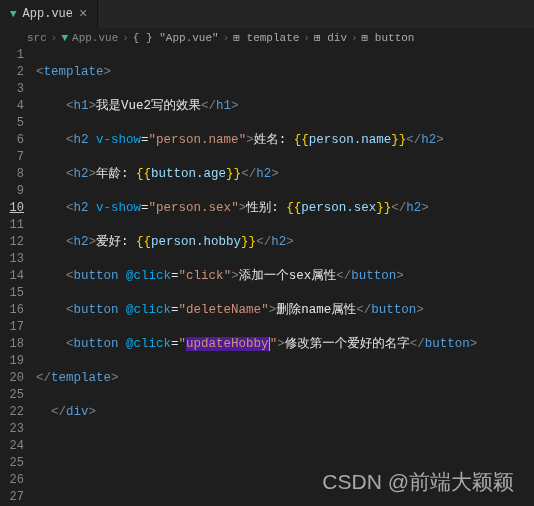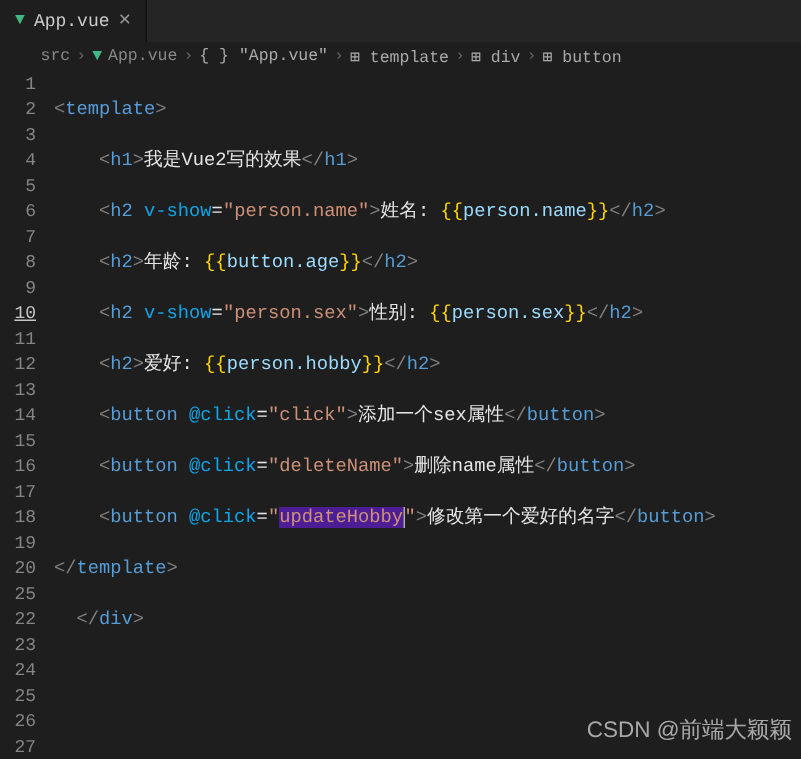--- a/index.html
+++ b/index.html
@@ -60,23 +60,23 @@
 .str { color: #ce9178; }
 .txt { color: #e5e5e5; }
 .punct { color: #808080; }
 .brace { color: #ffd700; }
 .ident { color: #9cdcfe; }
 .sel { background: #4c1d95; }
 .cursor { border-right: 1px solid #aeafad; }
 .watermark {
   position: absolute;
   bottom: 10px;
-  right: 6px;
+  right: 20px;
   color: #cfcfcf;
-  font-size: 15px;
+  font-size: 21px;
   opacity: 0.78;
   font-family: sans-serif;
 }
 </style>
 </head>
 <body>
 
 <div class="tabs">
   <div class="tab">
     <span class="vue-icon">▼</span>

